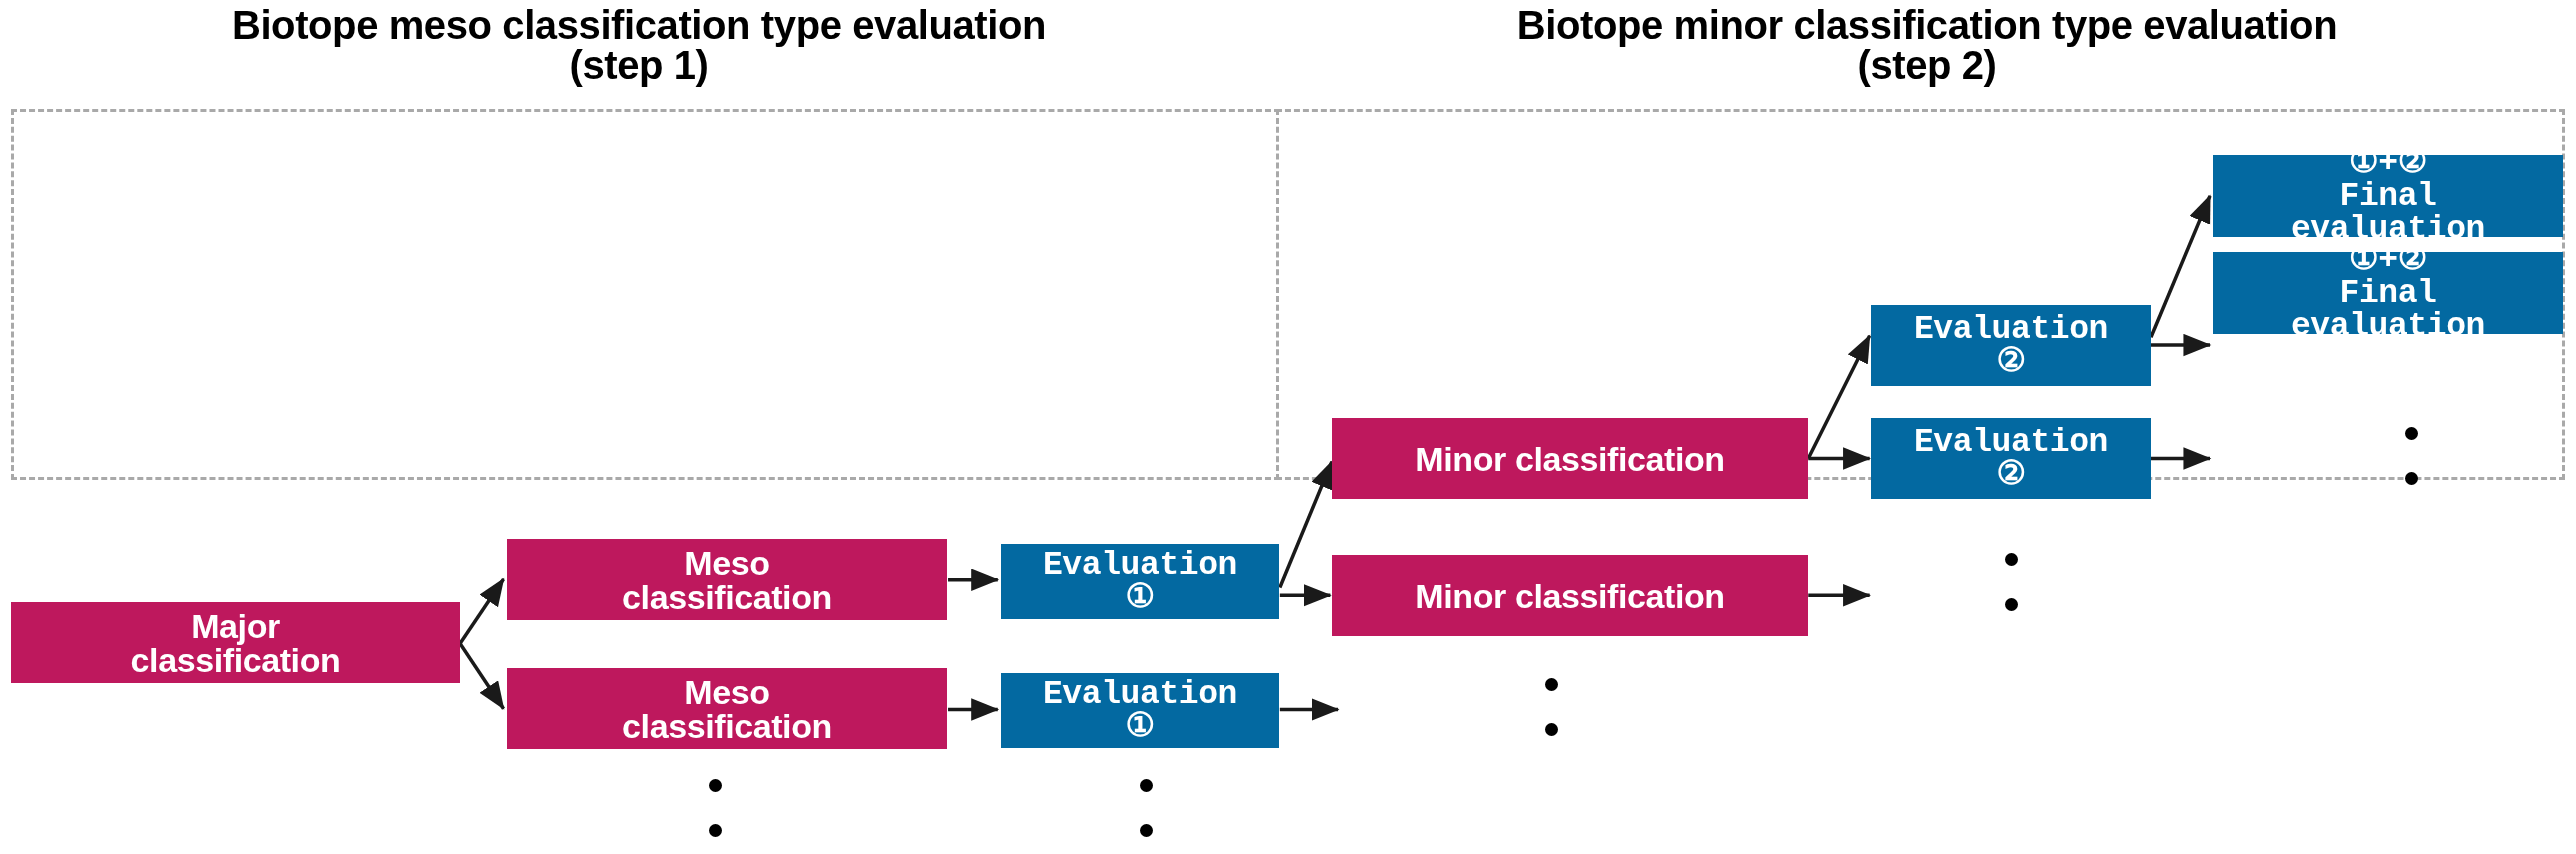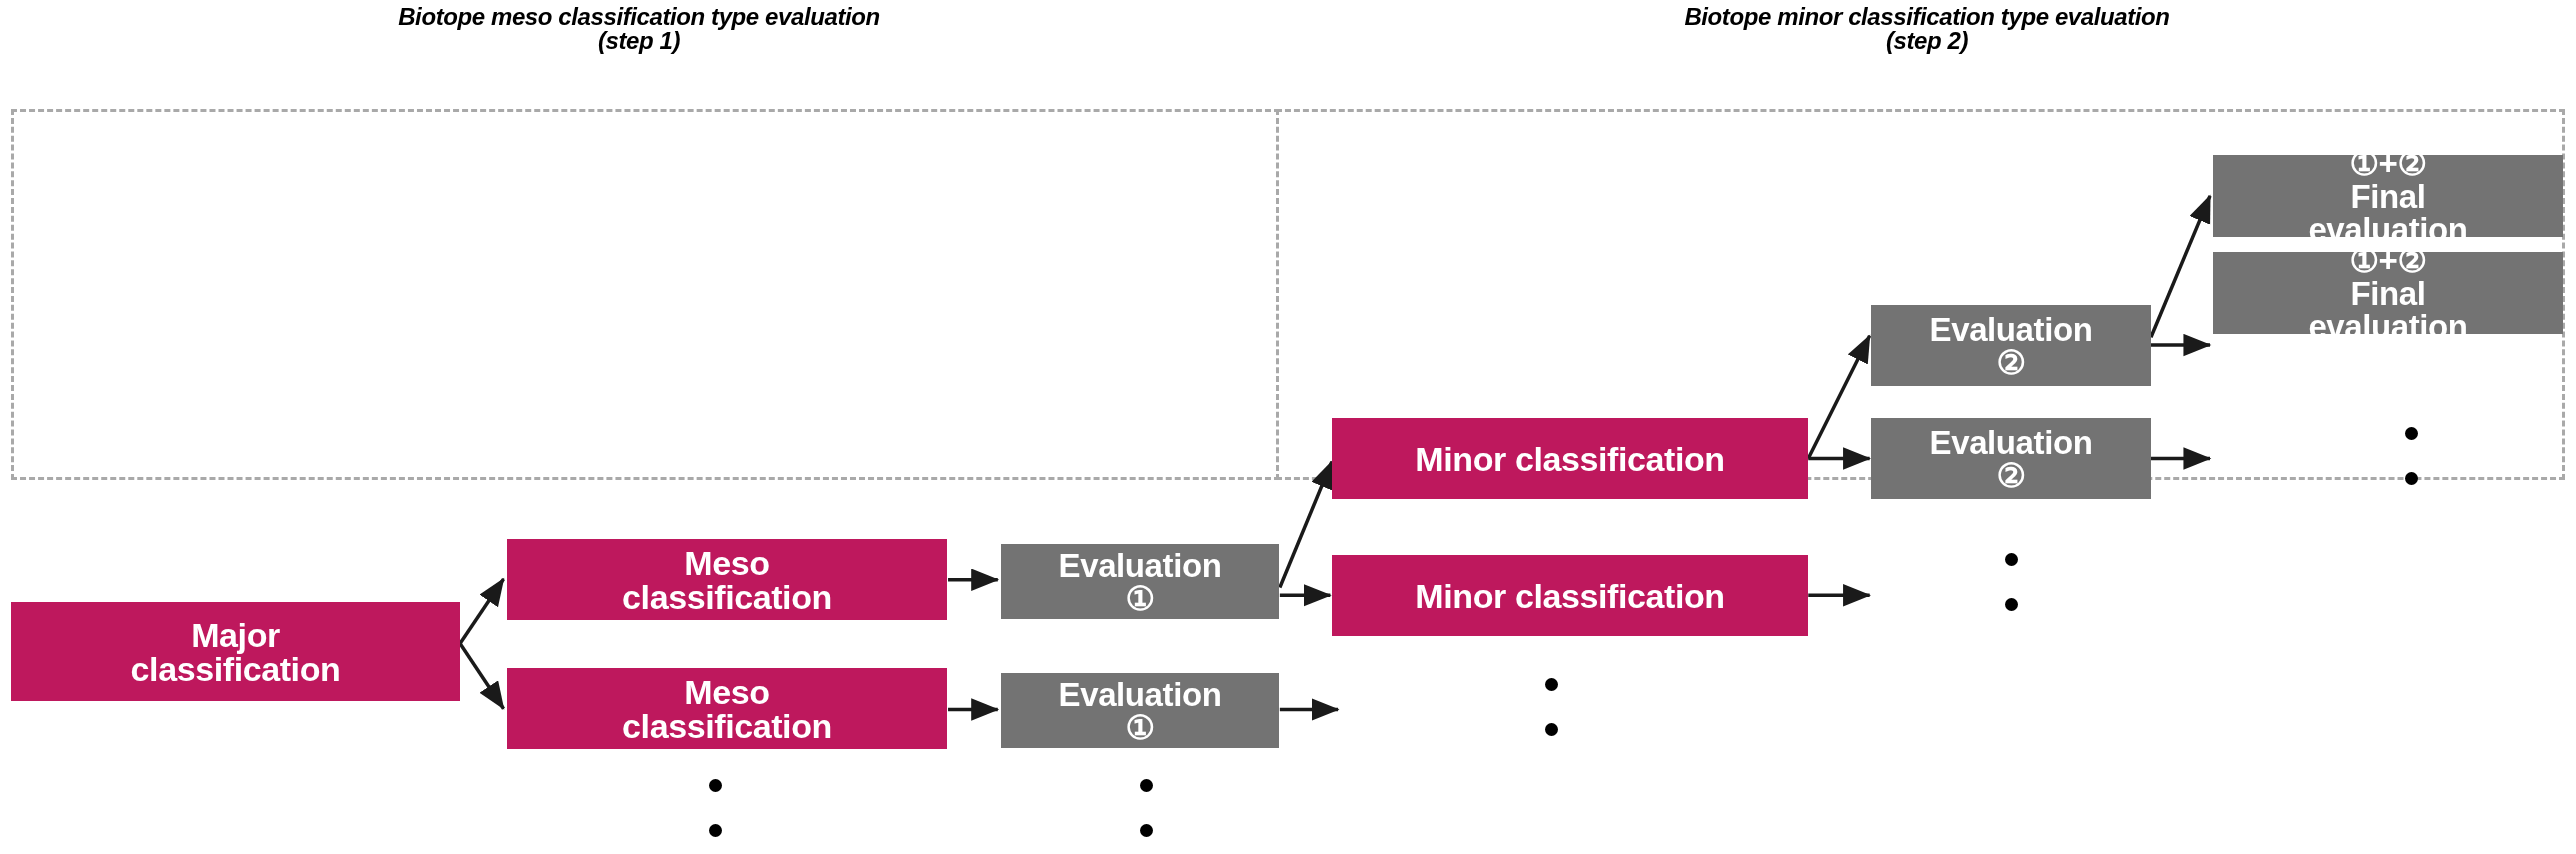--- a/index.html
+++ b/index.html
@@ -14,26 +14,25 @@
     position: relative;
     width: 2576px;
     height: 854px;
     background: #ffffff;
     overflow: hidden;
   }
   .title {
     position: absolute;
     text-align: center;
     font-weight: bold;
-    font-size: 24px;
+    font-size: 40px;
     line-height: 1.02;
     color: #000000;
     letter-spacing: -0.4px;
     white-space: pre-line;
-    font-style: italic;
   }
   #title-left  { left: 0px;    top: 4.7px;  width: 1278px; }
   #title-right { left: 1278px; top: 4.7px;  width: 1298px; }
 
   .dashed-panel {
     position: absolute;
     border: 3.9px dashed #a9a9a9;
     box-sizing: border-box;
     background: transparent;
   }
@@ -47,21 +46,21 @@
     align-items: center;
     justify-content: center;
     text-align: center;
     color: #ffffff;
     font-weight: bold;
     line-height: 1.0;
     white-space: pre-line;
     letter-spacing: -0.4px;
   }
   .node.gray  { background: #be185d; }
-  .node.black { background: #737373; }
+  .node.black { background: #0369a1; font-family: Liberation Mono, monospace; }
 
   .node .txt { display: block; width: 100%; }
 
   .dots {
     position: absolute;
     display: flex;
     flex-direction: column;
     align-items: center;
     justify-content: space-between;
   }
@@ -122,21 +121,21 @@
       <path d="M2327,766 L2406,766" marker-end="url(#ah)"></path>
 
       <path d="M2768,434 L2844,252" marker-end="url(#ah)"></path>
 
       <path d="M2768,444 L2844,444" marker-end="url(#ah)"></path>
 
       <path d="M2768,590 L2844,590" marker-end="url(#ah)"></path>
     </g>
   </svg>
 
-  <div class="node gray" style="left:11px; top:602px; width:449px; height:99px; font-size:34px;">
+  <div class="node gray" style="left:11px; top:602px; width:449px; height:81px; font-size:34px;">
     <span class="txt">Major
 classification</span>
   </div>
 
   <div class="node gray" style="left:507px; top:539px; width:440px; height:81px; font-size:34px;">
     <span class="txt">Meso
 classification</span>
   </div>
 
   <div class="node gray" style="left:507px; top:668px; width:440px; height:81px; font-size:34px;">

